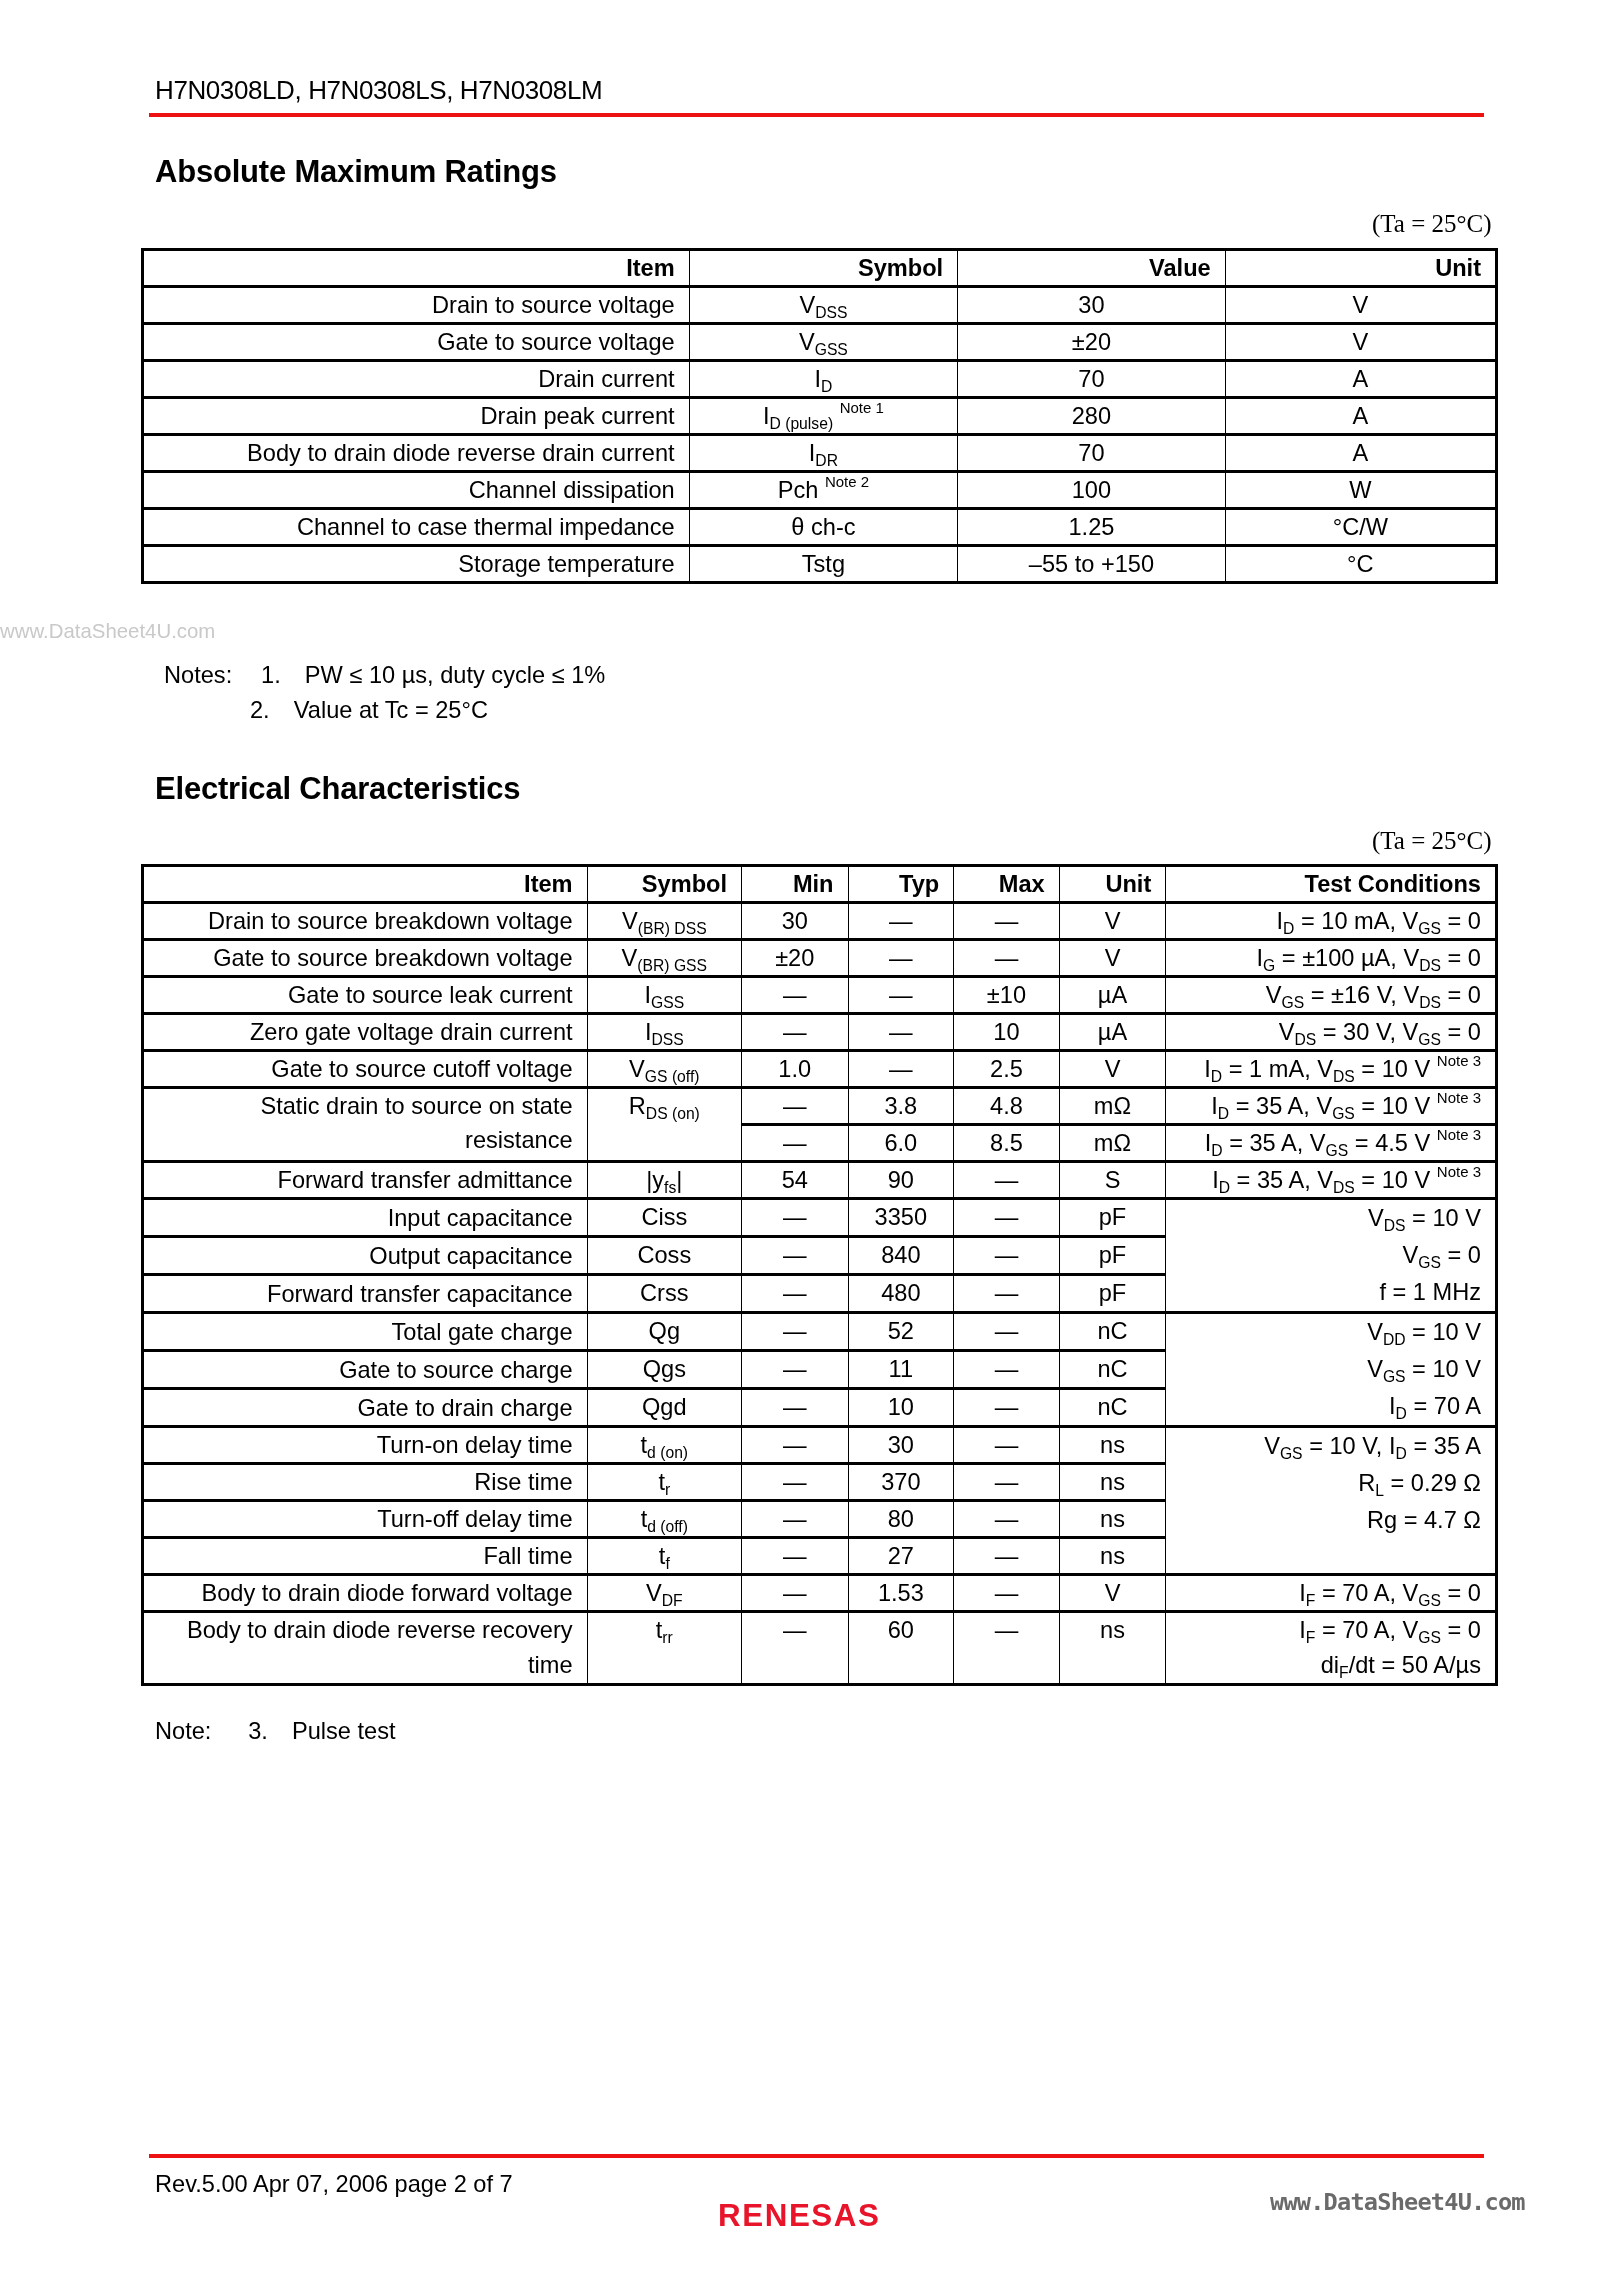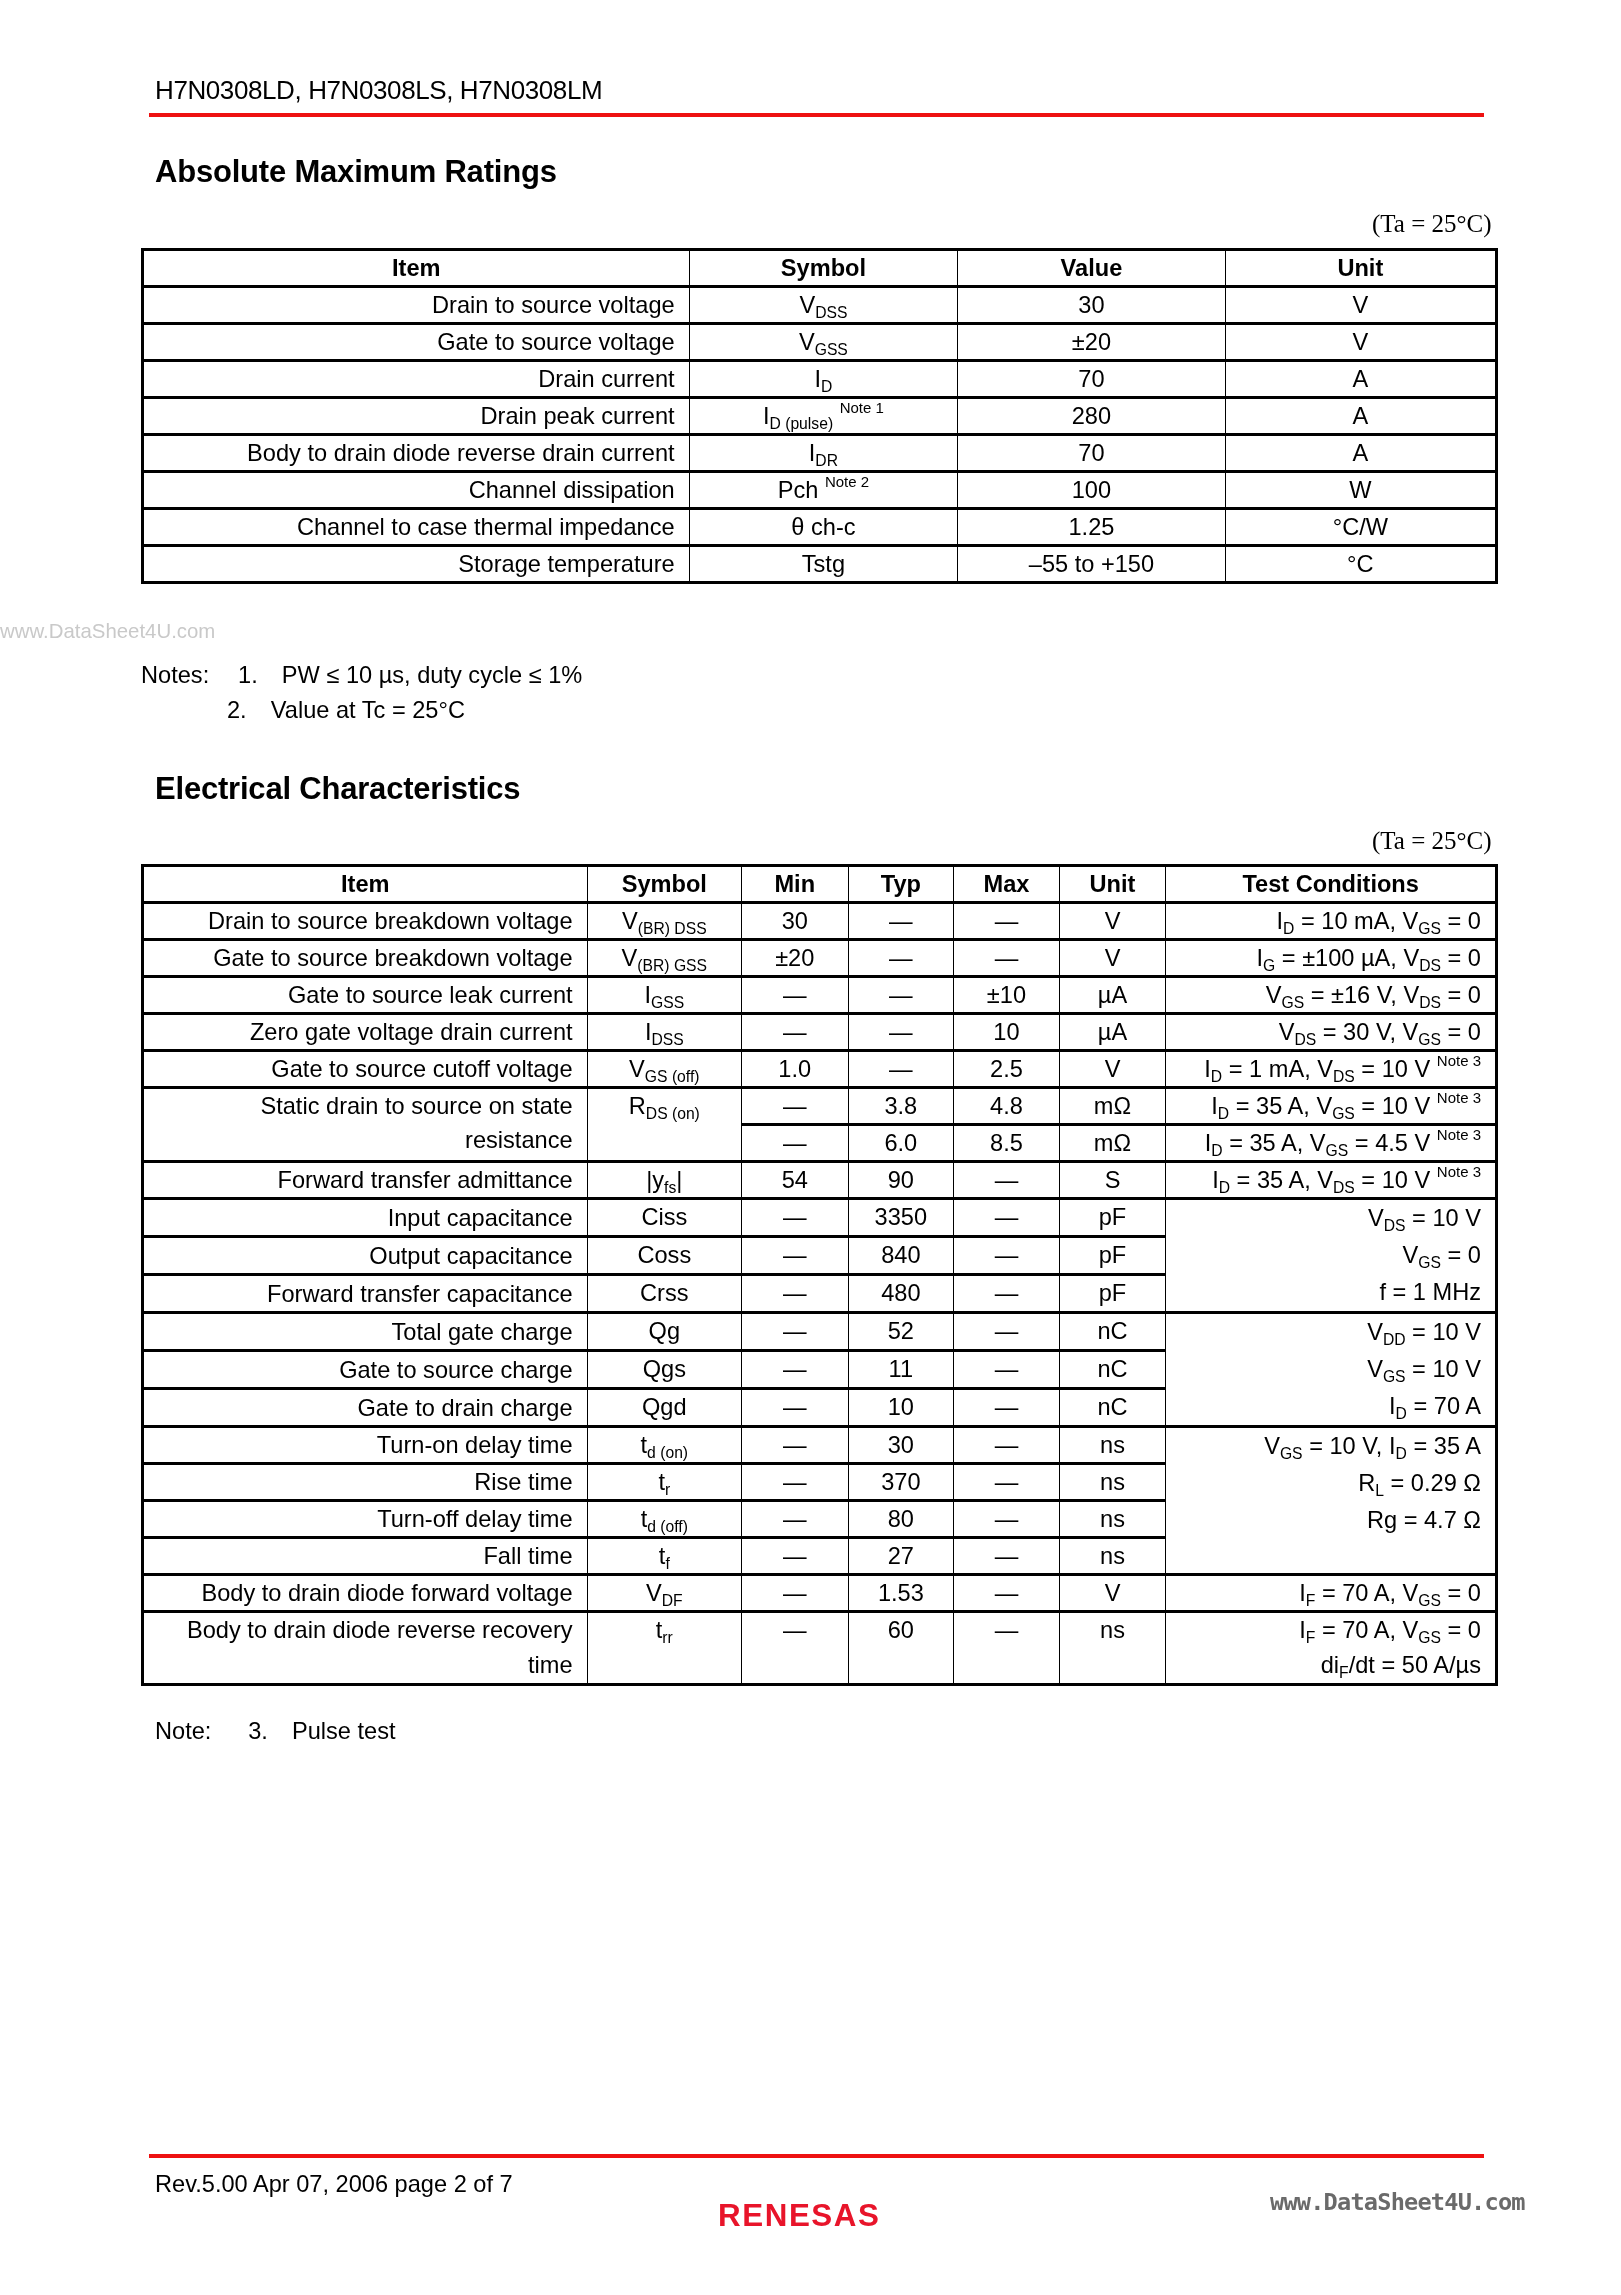--- a/index.html
+++ b/index.html
@@ -7,21 +7,21 @@
          font-family:"Liberation Sans", sans-serif; color:#000; }
   .abs { position:absolute; }
   .doc-header { left:155px; top:75px; font-size:26px; font-weight:normal; letter-spacing:-0.4px; }
   .redline { height:3.9px; background:#ee1111; }
   .section-title { font-size:31px; font-weight:bold; letter-spacing:-0.2px; }
   .cond { font-family:"Liberation Serif", serif; font-size:25px;margin-left:28px; }
   table.spec { position:absolute; border-collapse:collapse; font-size:23.6px; }
   table.spec td, table.spec th { border:1.6px solid #000; padding:0 14px; height:34px; line-height:34px; white-space:nowrap; }
   table.spec tr { border-top:3.9px solid #000; }
   table.spec { border:3.1px solid #000; }
-  table.spec th { font-weight:bold; text-align:center; }
+  table.spec th { font-weight:bold; text-align:right; }
   table.spec td.c { text-align:center; }
   table.spec td.l { text-align:right; }
   table.spec td.top { vertical-align:top; }
   sub { font-size:15.7px; vertical-align:-4.7px; line-height:0; }
   sup { font-size:15px; vertical-align:11px; line-height:0; }
   .notes { font-size:23.6px; line-height:35px; }
   .watermark { left:0; top:620px; font-size:20.4px; color:#c9c9c9; }
   .footer-text { left:155px; top:2171px; font-size:23.6px; }
   .logo { left:718px; top:2198px; }
   .site { left:1270px; top:2188px; font-family:"DejaVu Sans Mono", monospace; font-size:23.6px; font-weight:bold; color:#6a6a6a; letter-spacing:-0.8px; }
@@ -98,21 +98,21 @@
       </tr>
       <tr>
         <td class="l">Storage temperature</td>
         <td class="c">Tstg</td>
         <td class="c">–55 to +150</td>
         <td class="c">°C</td>
       </tr>
     </tbody>
 </table>
 
-<div class="abs notes" style="left:141px; top:658px;">
+<div class="abs notes" style="left:164px; top:658px;">
   <div>
     <span>Notes:</span>
     <span style="display:inline-block; width:15.7px;"></span>
     <span>1.</span>
     <span style="display:inline-block; width:11px;"></span>
     <span>PW ≤ 10 µs, duty cycle ≤ 1%</span>
   </div>
   <div style="padding-left:86px;">
     <span>2.</span>
     <span style="display:inline-block; width:11px;"></span>

